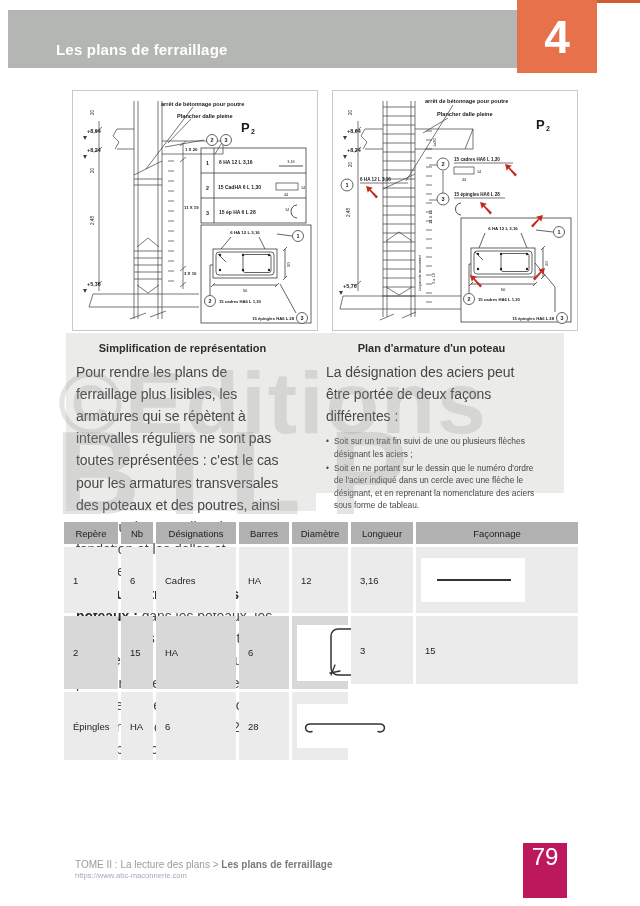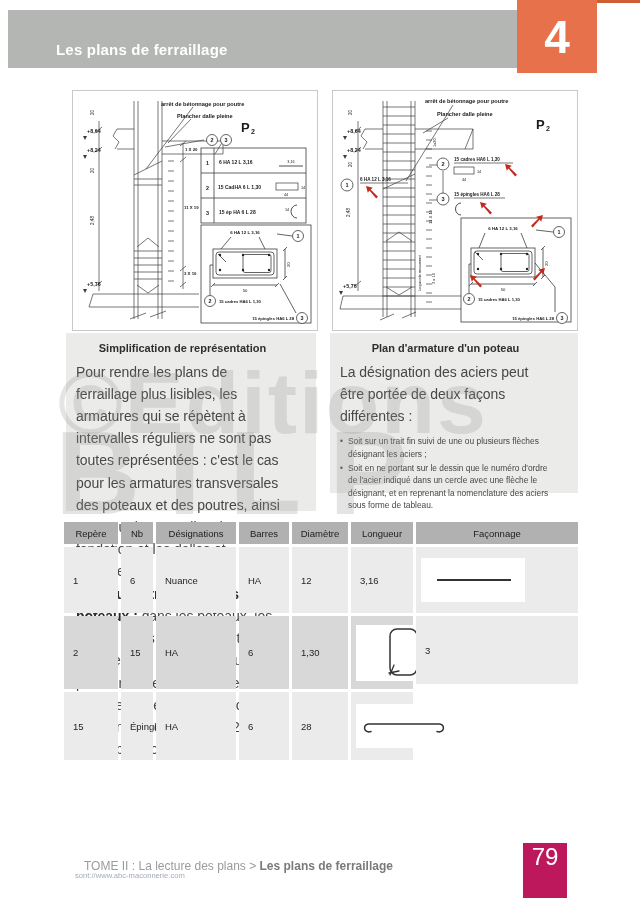--- a/index.html
+++ b/index.html
@@ -10,21 +10,21 @@
   .header-bar{position:absolute;left:8px;top:10px;width:589px;height:58px;background:#b3b6b2;}
   .header-title{position:absolute;left:48px;bottom:10px;color:#fff;font-weight:bold;font-size:15px;letter-spacing:.2px;}
   .chapter-box{position:absolute;left:517px;top:0;width:80px;height:73px;background:#e7714a;
                display:flex;align-items:center;justify-content:center;color:#fff;font-weight:bold;font-size:46px;}
   
   .diagram-panel{position:absolute;top:90px;width:246px;height:241px;background:#fff;border:1px solid #c9c9c9;box-sizing:border-box;z-index:3;}
   .dp-left{left:72px;} .dp-right{left:332px;}
   
   .text-panel{position:absolute;top:333px;background:#ebebea;box-sizing:border-box;padding:7px 27px 8px 10px;z-index:1;}
   .tp-left{left:66px;width:250px;height:178px;}
-  .tp-right{left:330px;width:248px;height:160px;}
+  .tp-right{left:316px;width:248px;height:160px;}
   .tp-title{font-size:11px;font-weight:bold;color:#2e2e2e;text-align:center;margin:2px 0 7px 0;}
   .tp-body{font-size:14px;line-height:1.58;color:#474747;margin:0 0 1px 0;letter-spacing:-0.05px;}
   .tp-body b{color:#2c2c2c;}
   .bullets{margin-top:8px;}
   .bullet{display:flex;font-size:8.4px;line-height:1.5;color:#474747;margin:0 0 1px 0;}
   .bmark{width:8px;flex:0 0 8px;}
   
   .wm{position:absolute;z-index:2;font-weight:bold;color:rgba(150,150,150,.26);pointer-events:none;white-space:nowrap;}
   .wm1{left:58px;top:352px;font-size:88px;letter-spacing:2px;}
   .wm2{left:55px;top:405px;font-size:118px;letter-spacing:28px;}
@@ -32,21 +32,21 @@
   .steel-table{position:absolute;left:64px;top:522px;width:514px;display:grid;
                grid-template-columns:54px 32px 80px 50px 56px 62px 1fr;gap:3px;z-index:3;}
   .th{background:#b1b1b1;height:22px;display:flex;align-items:center;justify-content:center;
       font-size:9.5px;font-weight:normal;color:#1c1c1c;}
   .td{display:flex;align-items:center;padding-left:9px;font-size:9.5px;color:#242424;box-sizing:border-box;}
   .rowA{background:#ebebeb;} .rowB{background:#d8d8d8;}
   .h1{height:66px;} .h2{height:73px;} .h3{height:68px;}
   .shape-cell{padding:5px 0 5px 5px;}
   .shape-box{width:104px;background:#fff;display:flex;align-items:center;justify-content:center;}
   
-  .footer-line1{position:absolute;left:84px;top:859px;font-size:12px;color:#9b9b9b;}
+  .footer-line1{position:absolute;left:75px;top:859px;font-size:10px;color:#9b9b9b;}
   .footer-line1 b{color:#7a7a7a;}
   .footer-line2{position:absolute;left:75px;top:871px;font-size:7.6px;color:#a3aabb;}
   .page-box{position:absolute;left:523px;top:843px;width:44px;height:55px;background:#be185d;
             display:flex;align-items:flex-start;justify-content:center;color:#fff;font-size:24px;}
   
   svg text{font-family:"Liberation Sans", sans-serif;fill:#1a1a1a;}
 </style>
 </head>
 <body>
 
@@ -288,37 +288,36 @@
     <div class="th">Repère</div>
     <div class="th">Nb</div>
     <div class="th">Désignations</div>
     <div class="th">Barres</div>
     <div class="th">Diamètre</div>
     <div class="th">Longueur</div>
     <div class="th">Façonnage</div>
 
     <div class="td rowA h1">1</div>
     <div class="td rowA h1">6</div>
-    <div class="td rowA h1">Nuance</div>
+    <div class="td rowA h1">Cadres</div>
     <div class="td rowA h1">HA</div>
     <div class="td rowA h1">12</div>
     <div class="td rowA h1">3,16</div>
     <div class="td rowA h1 shape-cell">
       <div class="shape-box">
         <svg width="96" height="44" viewBox="0 0 96 44">
             <line x1="12" y1="22" x2="86" y2="22" stroke="#333" stroke-width="2"></line>
           </svg>
       </div>
     </div>
 
     <div class="td rowB h2">2</div>
     <div class="td rowB h2">15</div>
     <div class="td rowB h2">HA</div>
     <div class="td rowB h2">6</div>
-    <div class="td rowB h2">1,30</div>
     <div class="td rowB h2 shape-cell">
       <div class="shape-box">
         <svg width="96" height="56" viewBox="0 0 96 56">
           <rect x="34" y="4" width="27" height="46" rx="7" fill="none" stroke="#333" stroke-width="1.5"></rect>
           <path d="M38,40 l-4,10 M33,48 l10,-2" fill="none" stroke="#333" stroke-width="1.3" stroke-linecap="round"></path>
         </svg>
       </div>
     </div>
 
     <div class="td rowA h3">3</div>
@@ -330,18 +329,18 @@
     <div class="td rowA h3 shape-cell">
       <div class="shape-box">
         <svg width="96" height="44" viewBox="0 0 96 44">
           <path d="M14,20 H82 M14,20 a4.5,4 0 1 0 1,7.5 M82,20 a4.5,4 0 1 1 -1,7.5" fill="none" stroke="#333" stroke-width="1.5" stroke-linecap="round"></path>
         </svg>
       </div>
     </div>
   </div>
 
   <div class="footer-line1"><span>TOME II : La lecture des plans &gt; </span><b>Les plans de ferraillage</b></div>
-  <div class="footer-line2">sont://www.abc-maconnerie.com</div>
+  <div class="footer-line2">https://www.abc-maconnerie.com</div>
   <div class="page-box">
     <span>79</span>
   </div>
 
 </div>
 
 </body></html>

